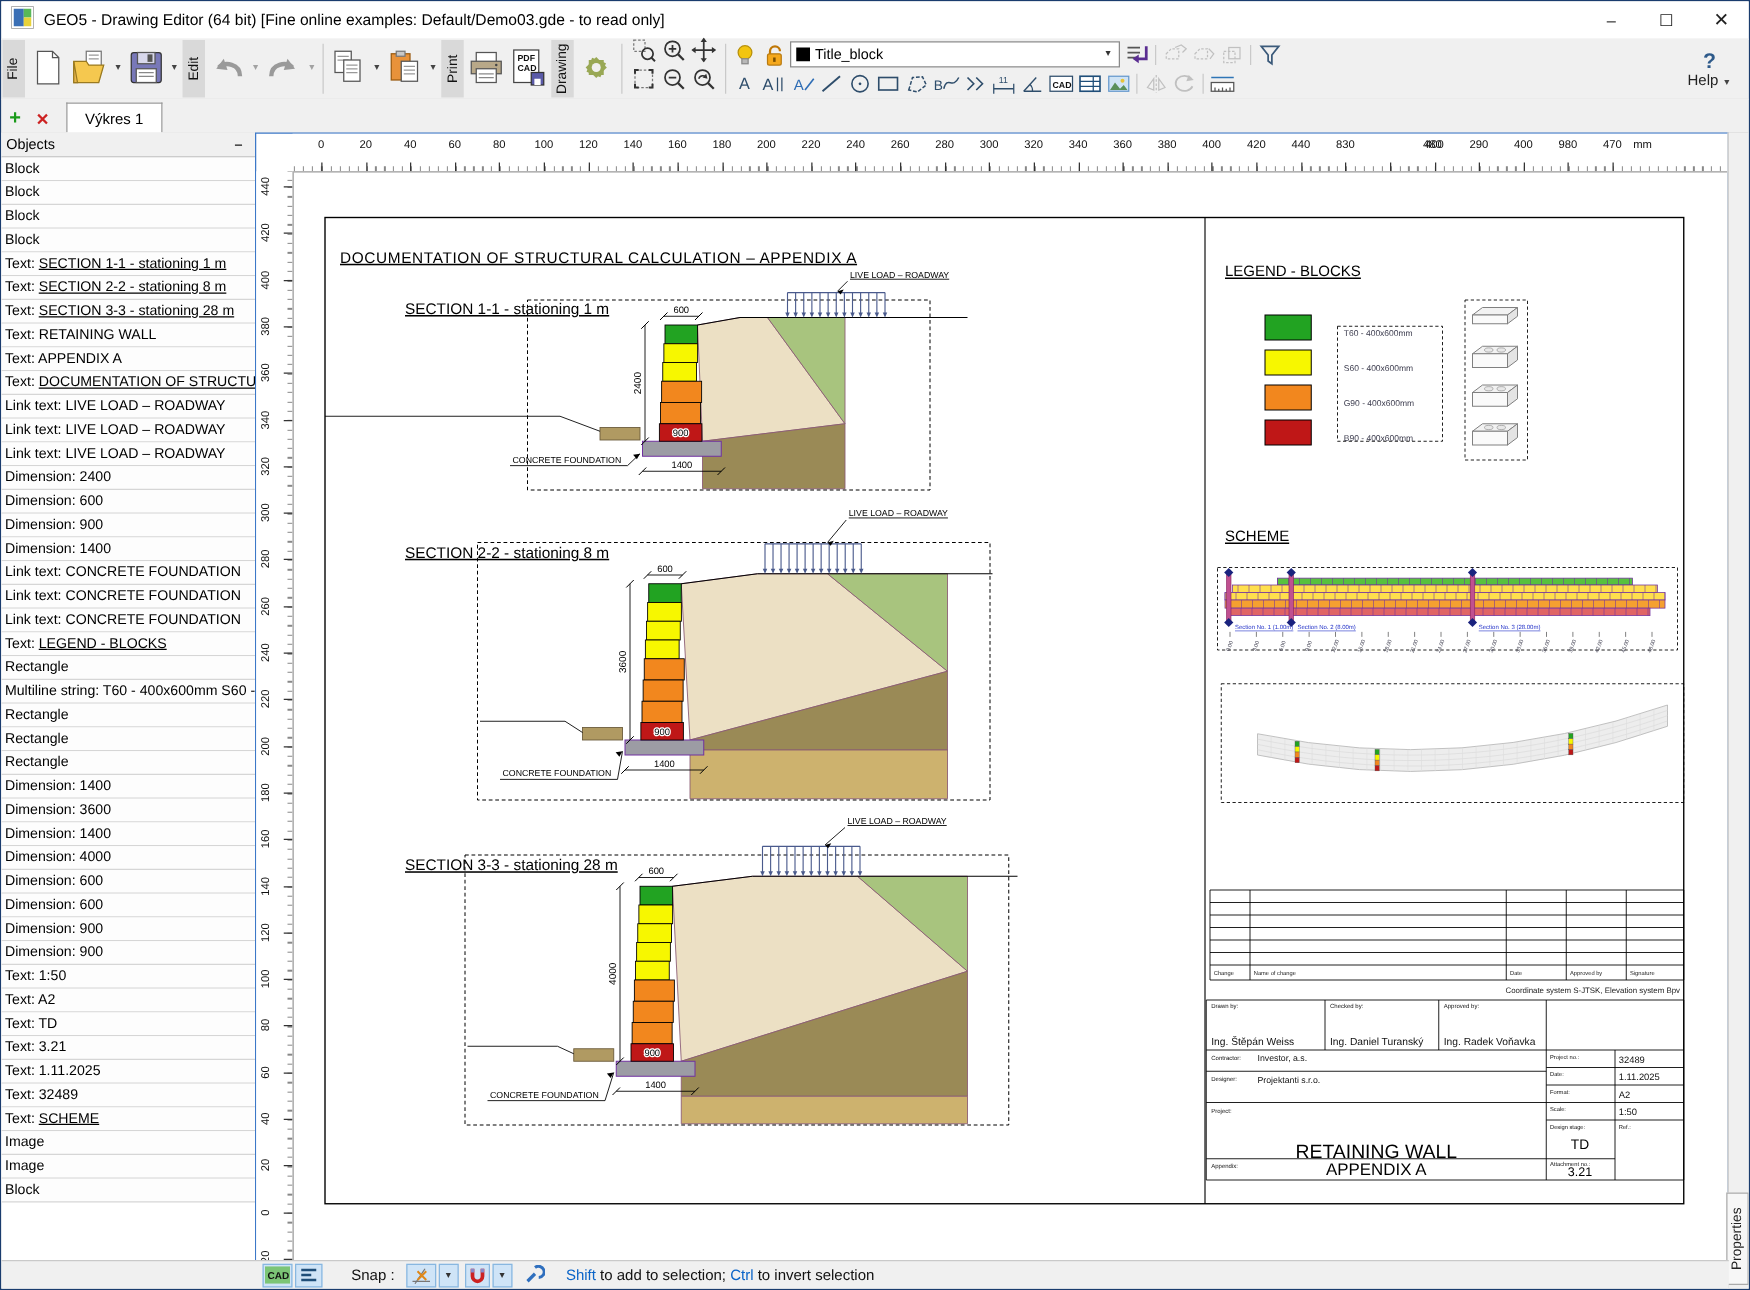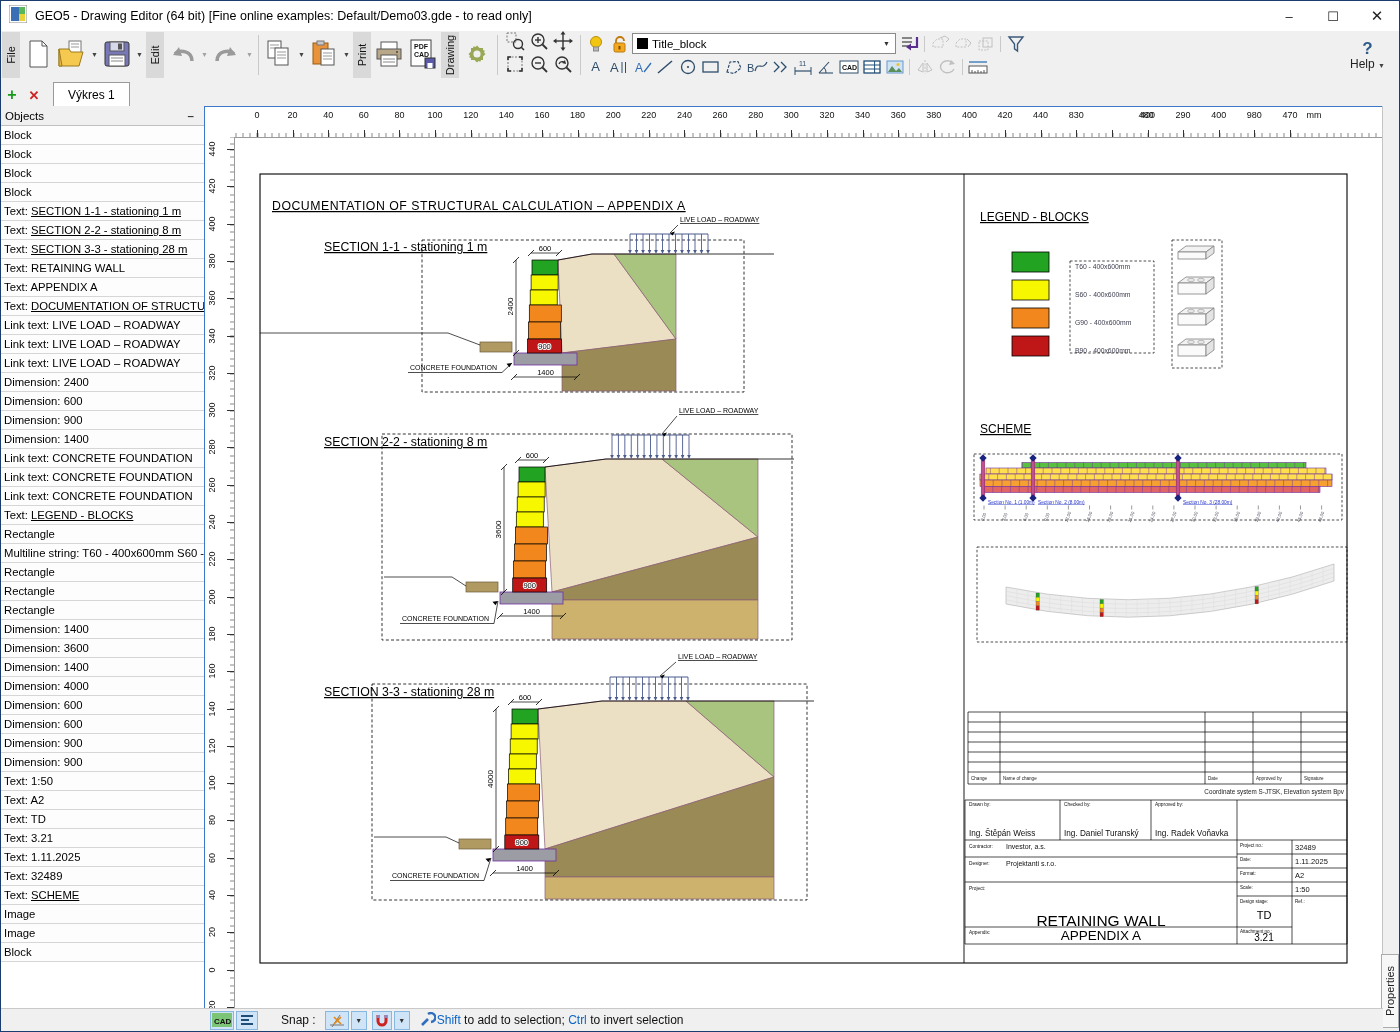--- a/index.html
+++ b/index.html
@@ -54,21 +54,21 @@
   #drawwrap{position:absolute;left:29px;top:30px;right:0;bottom:0;overflow:hidden;}
   
   #rightstrip{position:absolute;right:0;top:105px;width:16px;bottom:0;background:#f0f0f0;border-left:1px solid #c5c5c5;}
   #proptab{position:absolute;right:0;bottom:3px;width:16px;height:72px;background:#f7f7f7;border:1px solid #ababab;display:flex;align-items:center;justify-content:center;}
   #proptab span{transform:rotate(-90deg);font-size:11px;color:#222;white-space:nowrap;}
   
   #statusbar{position:absolute;left:0;bottom:0;right:16px;height:22px;background:#f0f0f0;border-top:1px solid #c9c9c9;display:flex;align-items:center;font-size:12px;padding-left:208px;}
   .sbic{height:18px;display:flex;align-items:center;justify-content:center;margin:0 1px;}
   .sbbtn{background:#cfe4f7;border:1px solid #88b7e0;height:17px;display:flex;align-items:center;padding:0 1px;}
   #statusbar .snaplab{margin:0 8px 0 22px;color:#111;}
-  #statusbar .hint{margin-left:0;color:#111;text-align:center;}
+  #statusbar .hint{margin-left:16px;color:#111;text-align:center;}
   .kblue{color:#0a64c8;}
 </style>
 </head>
 <body>
 
 <div id="app">
 
   <div id="titlebar">
     <span class="appicon">
       <svg width="18" height="18">

